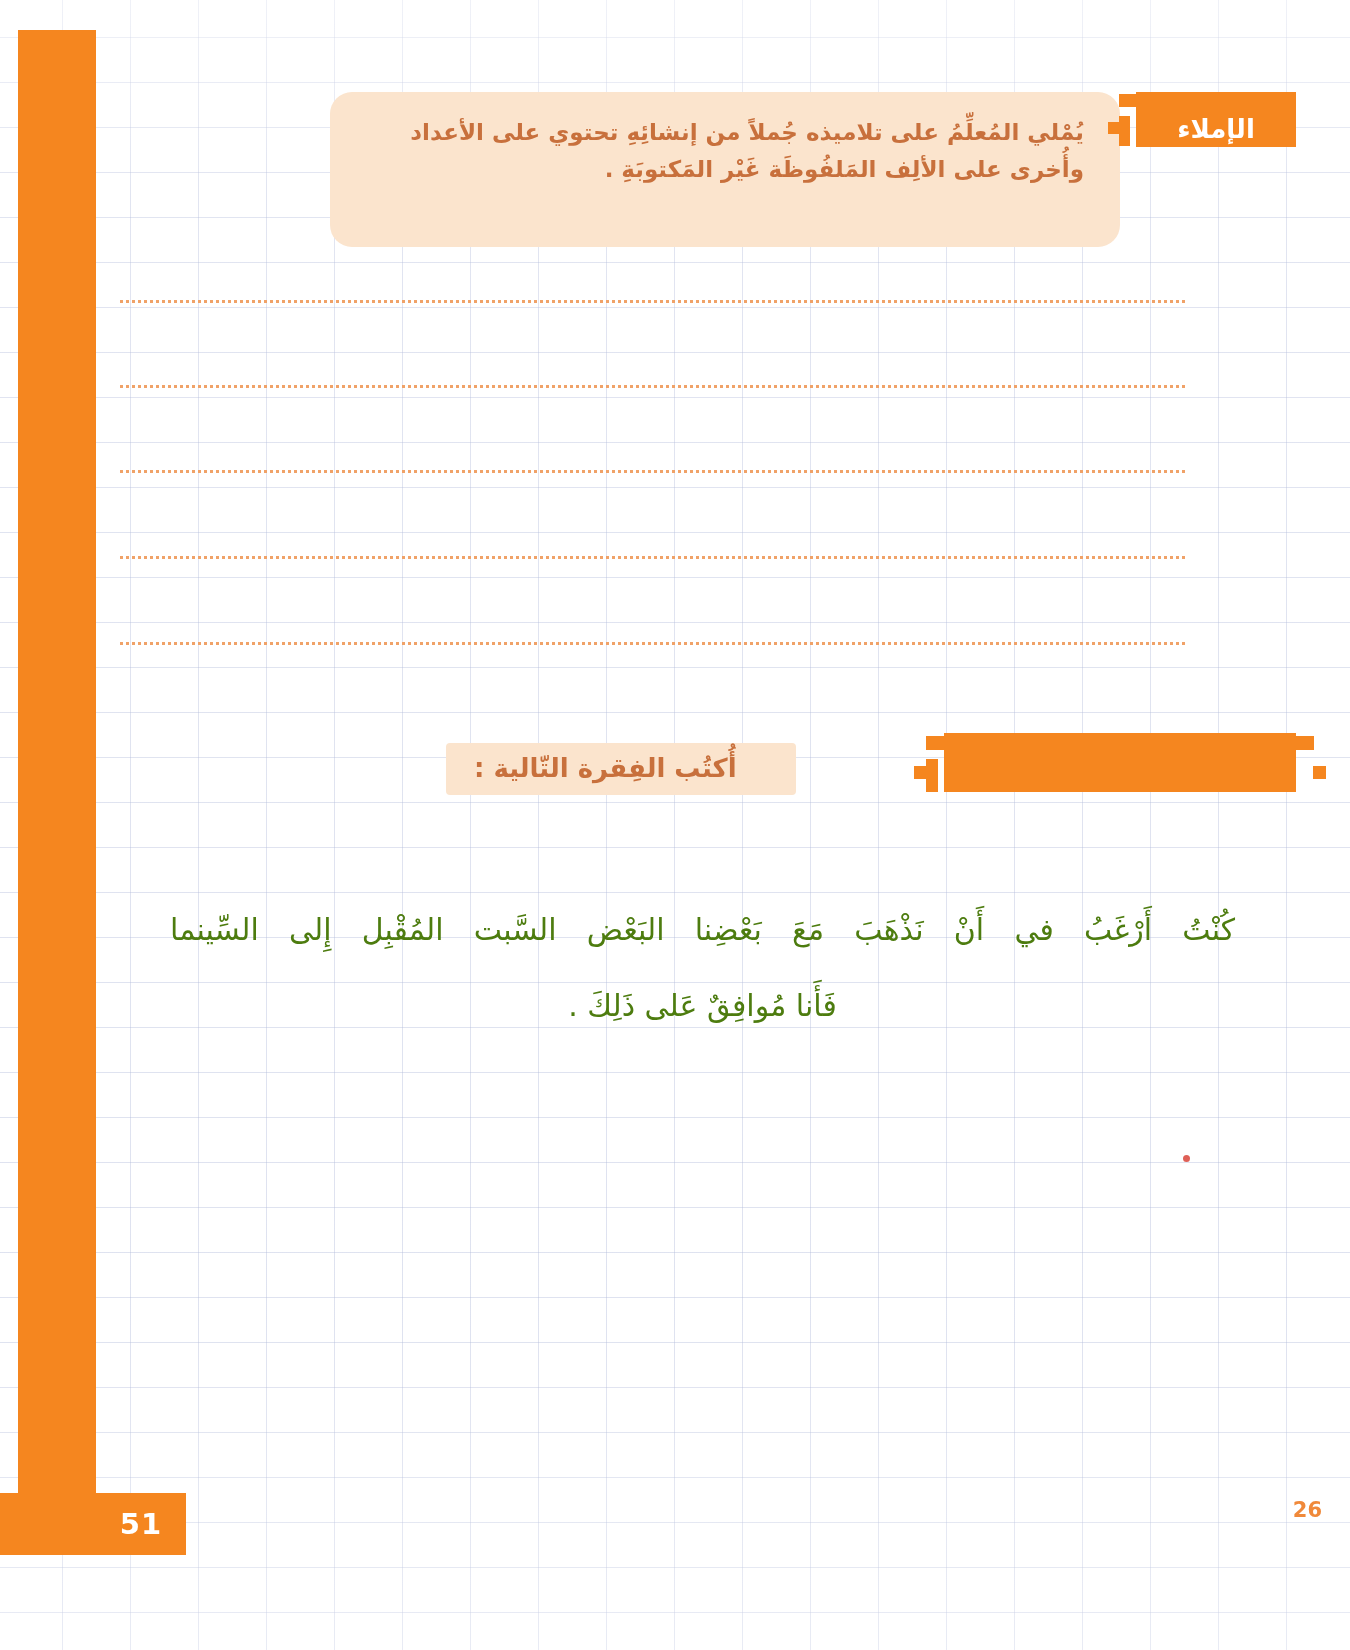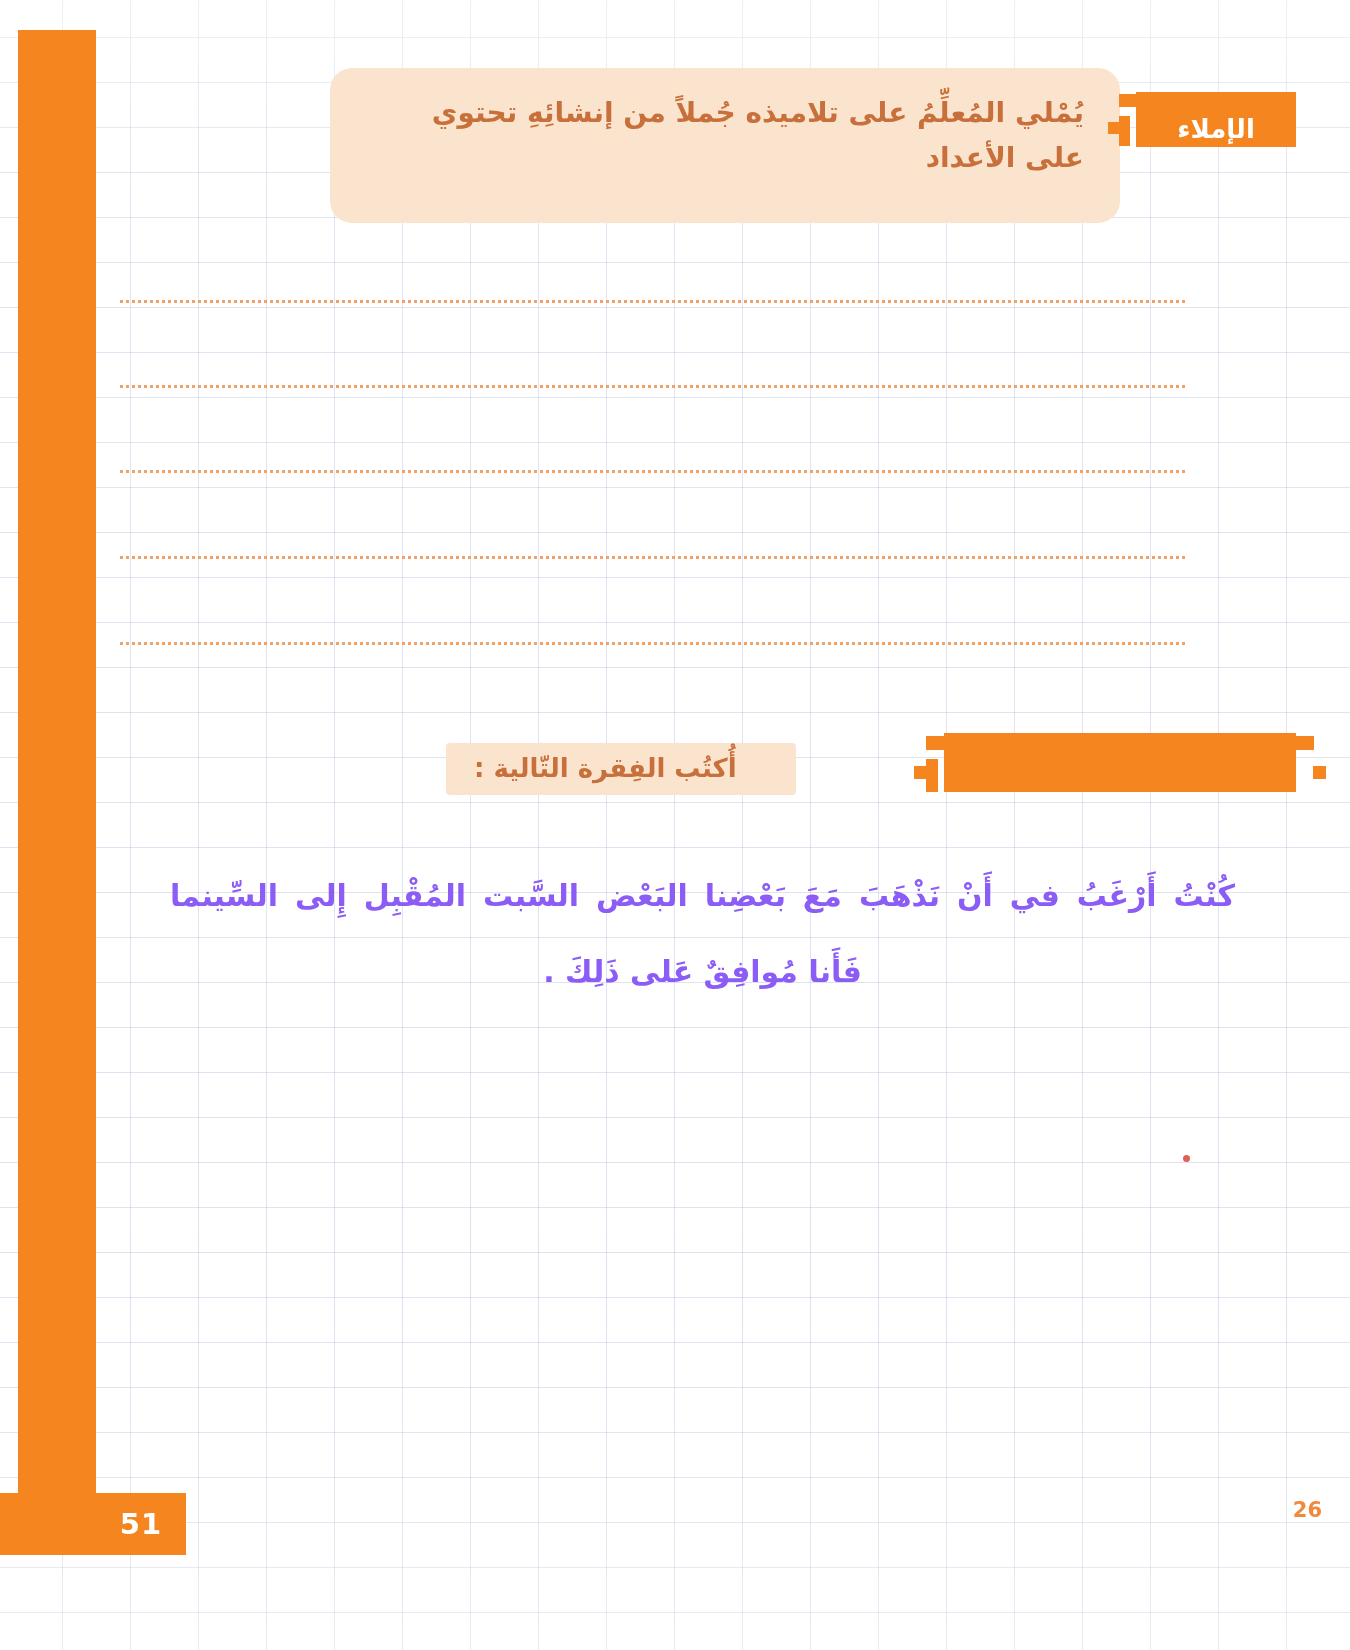--- a/index.html
+++ b/index.html
@@ -91,48 +91,48 @@
     border-radius:22px;
     color:#c8703c;
     direction:rtl;
     text-align:right;
     font-family:"DejaVu Sans","Liberation Sans",sans-serif;
     font-weight:bold;
     box-sizing:border-box;
     z-index:3;
   }
   #panel-imla{
-    right:230px;top:68px;width:790px;height:155px;
+    right:230px;top:92px;width:790px;height:155px;
     padding:22px 36px 32px 36px;
-    font-size:28px;line-height:1.62;
+    font-size:23px;line-height:1.62;
   }
   #panel-writing{
     right:554px;top:743px;width:350px;height:52px;
     padding:6px 28px 8px 28px;
     font-size:26px;line-height:1.5;
     display:flex;align-items:center;justify-content:flex-end;
     border-radius:4px;
   }
 
   
   .ruled-line{
     position:absolute;left:120px;width:1065px;height:3px;
     border-top:3px dotted #f0a268;
     z-index:2;
   }
 
   
   #paragraph{
-    position:absolute;right:115px;top:858px;width:1065px;
+    position:absolute;right:115px;top:892px;width:1065px;
     direction:rtl;text-align:justify;
-    color:#8b5cf6;
+    color:#4d7c0f;
     font-family:"DejaVu Sans","Liberation Sans",sans-serif;
     font-size:30px;
     line-height:2.52;
-    font-weight:700;
+    font-weight:400;
     z-index:4;
   }
   #paragraph .pline{
     display:block;
     text-align:justify;
     text-align-last:justify;
   }
   #paragraph .pline.last{
     text-align-last:center;
   }
@@ -157,20 +157,21 @@
 
 <div class="badge" id="badge-imla">
   <span class="notch n1"></span>
   <span class="notch n2"></span>
   <span class="notch n3"></span>
   <span>الإملاء</span>
 </div>
 
 <div class="panel" id="panel-imla">
   <div>يُمْلي المُعلِّمُ على تلاميذه جُملاً من إنشائِهِ تحتوي على الأعداد</div>
+  <div>وأُخرى على الألِف المَلفُوظَة غَيْر المَكتوبَةِ .</div>
 </div>
 
 <div class="ruled-line" style="top:300px"></div>
 <div class="ruled-line" style="top:385px"></div>
 <div class="ruled-line" style="top:470px"></div>
 <div class="ruled-line" style="top:556px"></div>
 <div class="ruled-line" style="top:642px"></div>
 
 <div class="badge" id="badge-writing">
   <span class="notch n1"></span>

